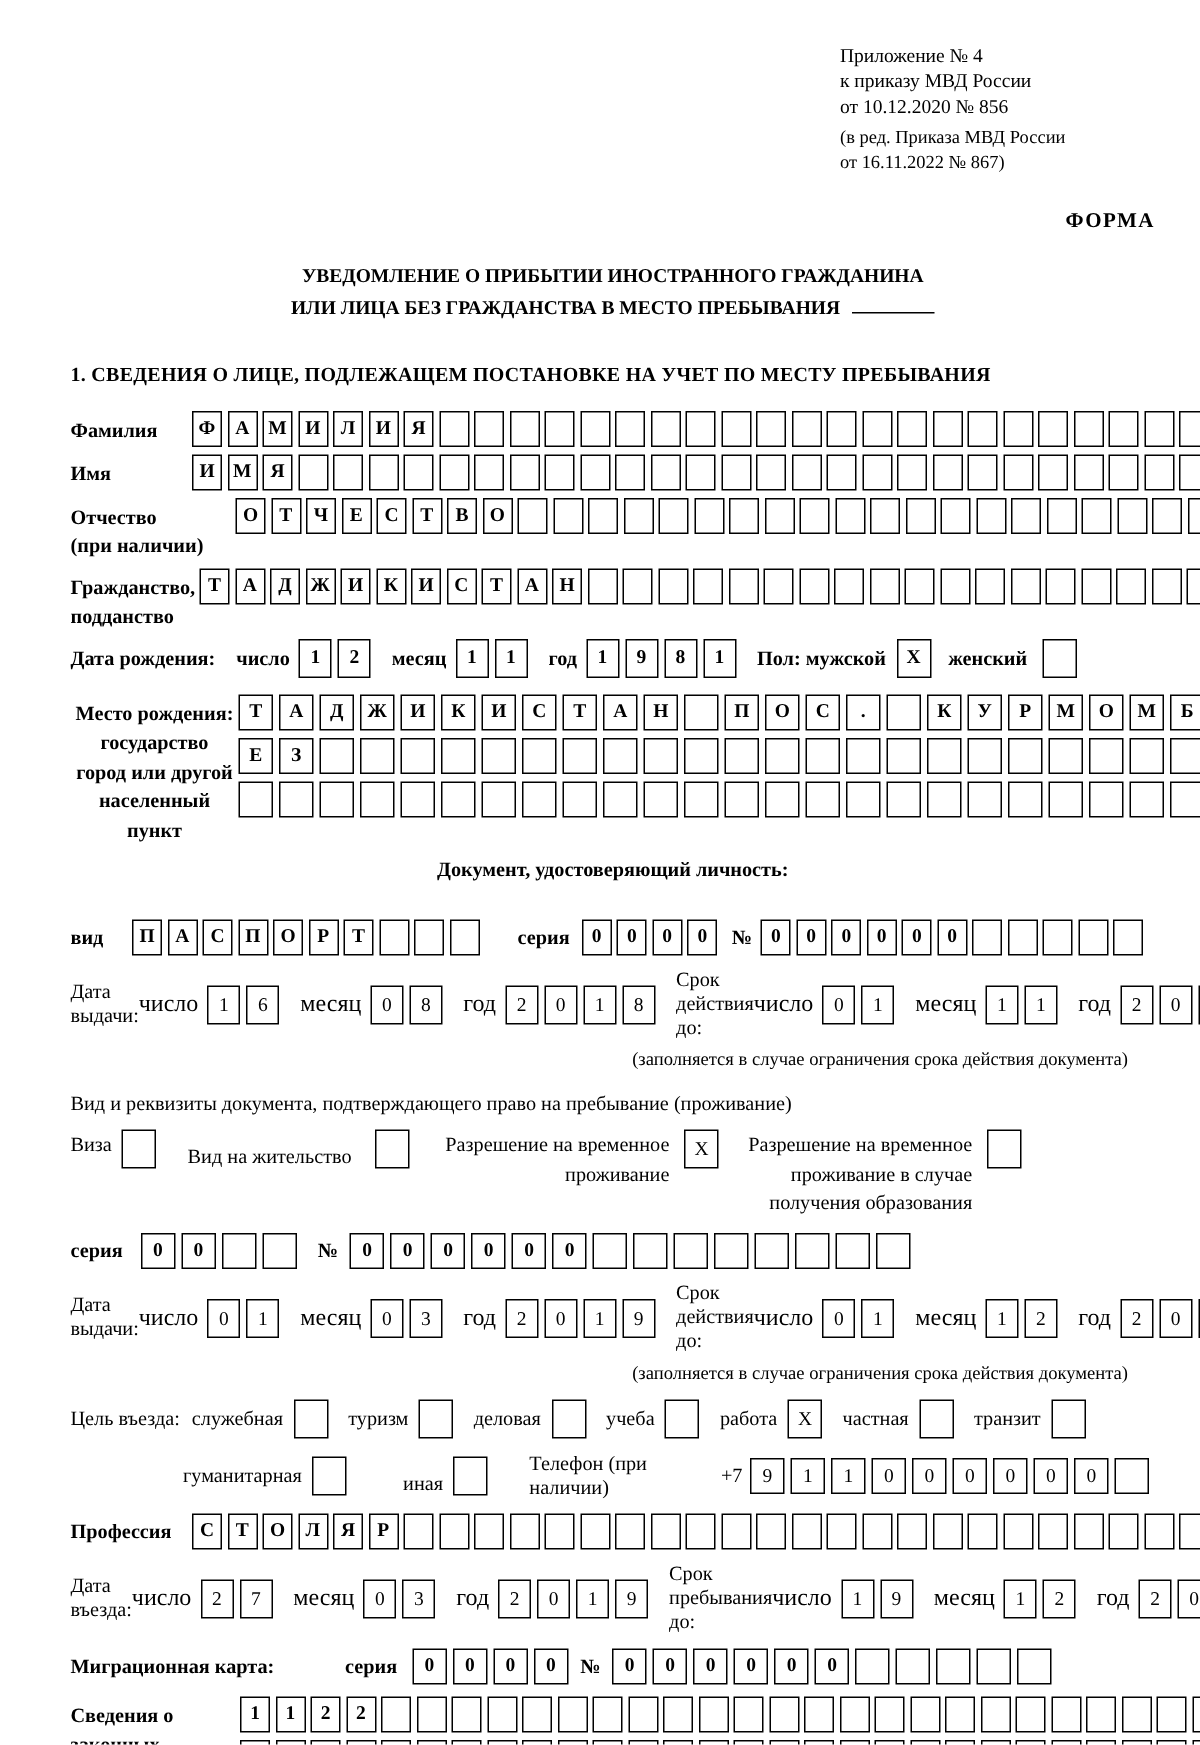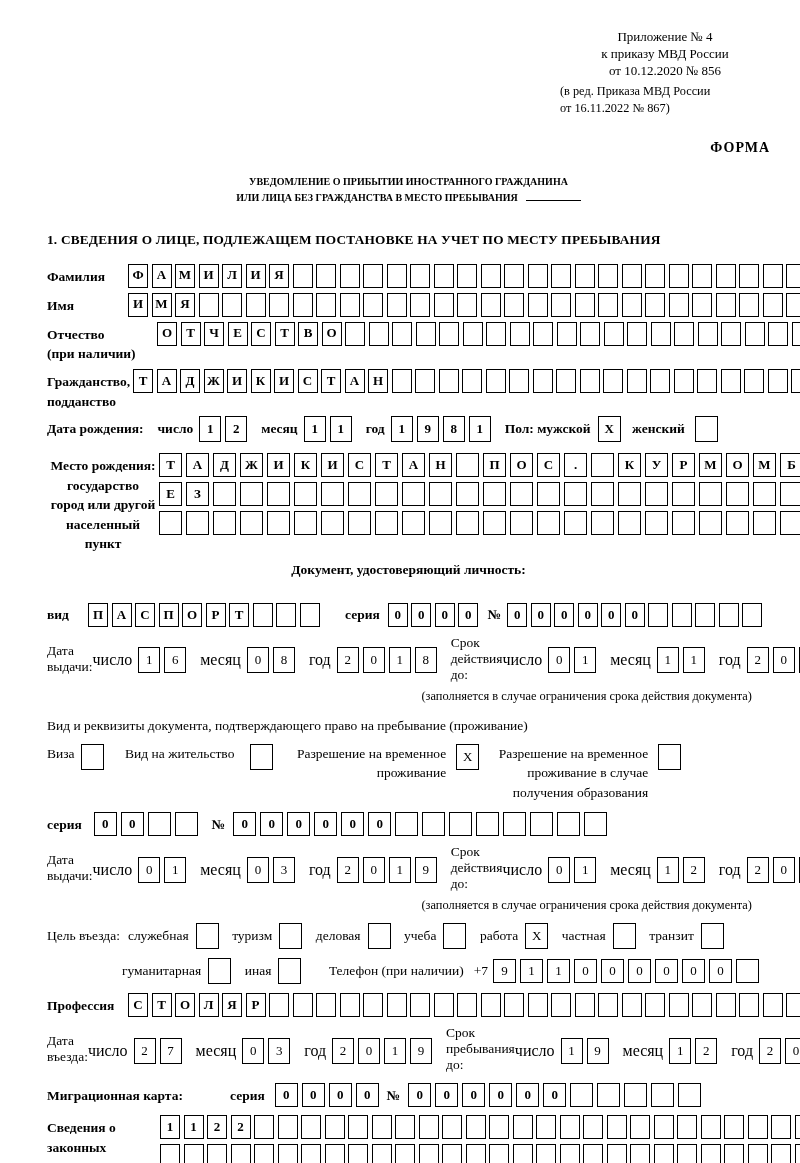--- a/index.html
+++ b/index.html
@@ -1,23 +1,23 @@
 <!DOCTYPE html>
 <html lang="ru"><head>
 <meta charset="utf-8">
 <style>
   html,body{margin:0;padding:0;background:#ffffff;}
   body{width:800px;height:1163px;font-family:"Liberation Serif","DejaVu Serif",serif;color:#000;}
   .page{box-sizing:border-box;width:800px;height:1163px;padding:28px 30px 0 47px;position:relative;overflow:hidden;}
 
-  .appendix{margin-left:513px;font-size:13px;line-height:1.32;text-align:center;}
+  .appendix{margin-left:513px;font-size:13px;line-height:1.32;}
   .edition{margin-left:513px;font-size:12.3px;line-height:1.32;margin-top:4px;}
   .forma{text-align:right;font-weight:bold;font-size:14px;letter-spacing:1px;margin-top:24px;}
 
-  .title{ text-align:center;font-weight:bold;font-size:10px;line-height:1.6;margin-top:18px;}
+  .title{ text-align:center;font-weight:bold;font-size:13px;line-height:1.6;margin-top:18px;}
   .blank-line{display:inline-block;width:55px;border-bottom:1.8px solid #000;height:1em;vertical-align:baseline;margin-left:8px;}
   .section-heading{font-weight:bold;font-size:13.3px;letter-spacing:0.2px;margin-top:26px;margin-bottom:16px;white-space:nowrap;}
 
   .f-row{display:flex;align-items:flex-start;margin-bottom:5px;font-size:13.5px;line-height:1.45;font-weight:bold;}
   .f-label{flex:none;padding-top:3px;}
   .w81{width:81px;} .w110{width:110px;} .w86{width:86px;} .w112{width:112px;} .w95{width:95px;} .w41{width:41px;} .w165{width:165px;}
 
   .boxes{display:inline-flex;flex-wrap:nowrap;}
   .box{display:inline-flex;flex:none;align-items:center;justify-content:center;
        width:18px;height:22px;border:1.6px solid #000;margin-right:3.5px;
@@ -432,21 +432,21 @@
     <div>Вид и реквизиты документа, подтверждающего право на пребывание (проживание)</div>
   </div>
 
   <div class="opt-row">
     <span class="opt">
       <span class="olabel">Виза</span>
       <span class="boxes cbx" style="margin-left:6px;">
           <span class="box"></span>
         </span>
     </span>
-    <span class="opt" style="margin-left:18px;">
+    <span class="opt" style="margin-left:18px;align-items:flex-end;">
       <span class="olabel">Вид на жительство</span>
       <span class="boxes cbx" style="margin-left:16px;">
           <span class="box"></span>
         </span>
     </span>
     <span class="opt" style="margin-left:20px;">
       <span class="lines">
         <div>Разрешение на временное</div>
         <div>проживание</div>
       </span>
@@ -587,21 +587,21 @@
     </span>
   </div>
 
   <div class="purpose-row indent75">
     <span class="purpose">
       <span class="olabel">гуманитарная</span>
       <span class="boxes cbx">
           <span class="box"></span>
         </span>
     </span>
-    <span class="purpose" style="margin-left:0;">
+    <span class="purpose" style="margin-left:24px;align-items:flex-end;">
       <span class="olabel">иная</span>
       <span class="boxes cbx">
           <span class="box"></span>
         </span>
     </span>
     <span class="phone-label">Телефон (при наличии)</span>
     <span class="phone-prefix">+7</span>
     <span class="boxes wide">
         <span class="box">9</span>
         <span class="box">1</span>

